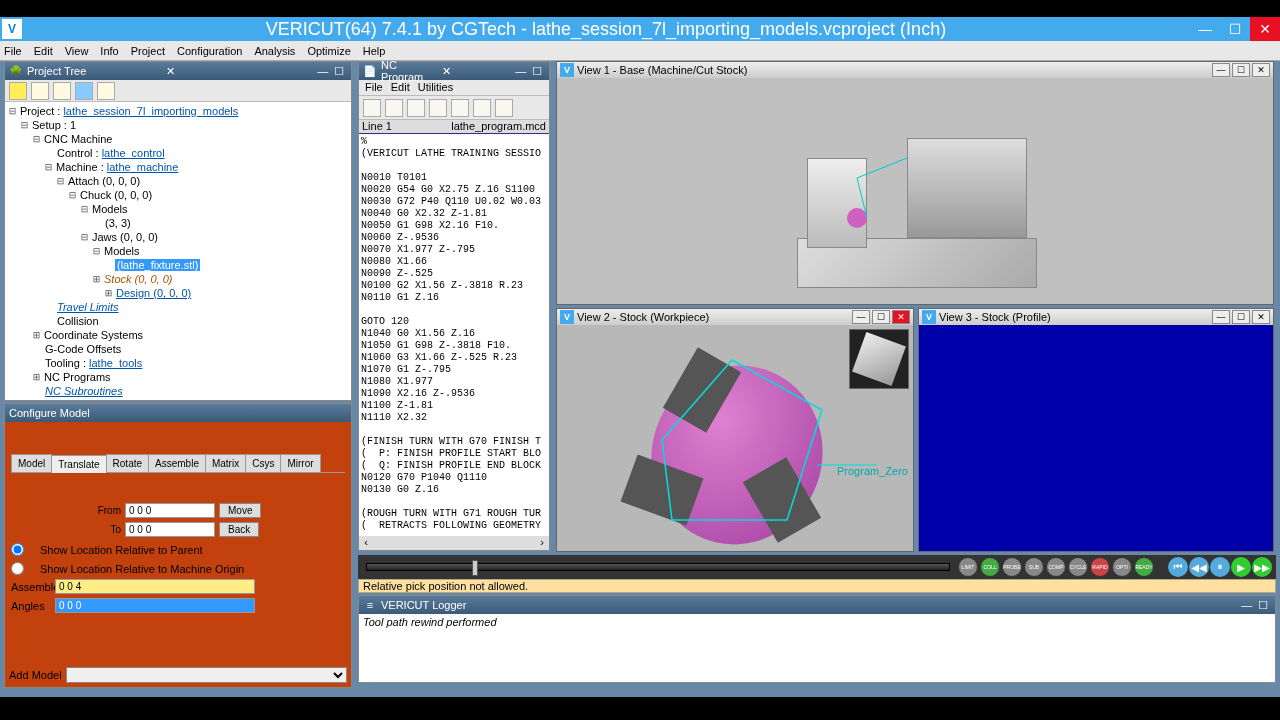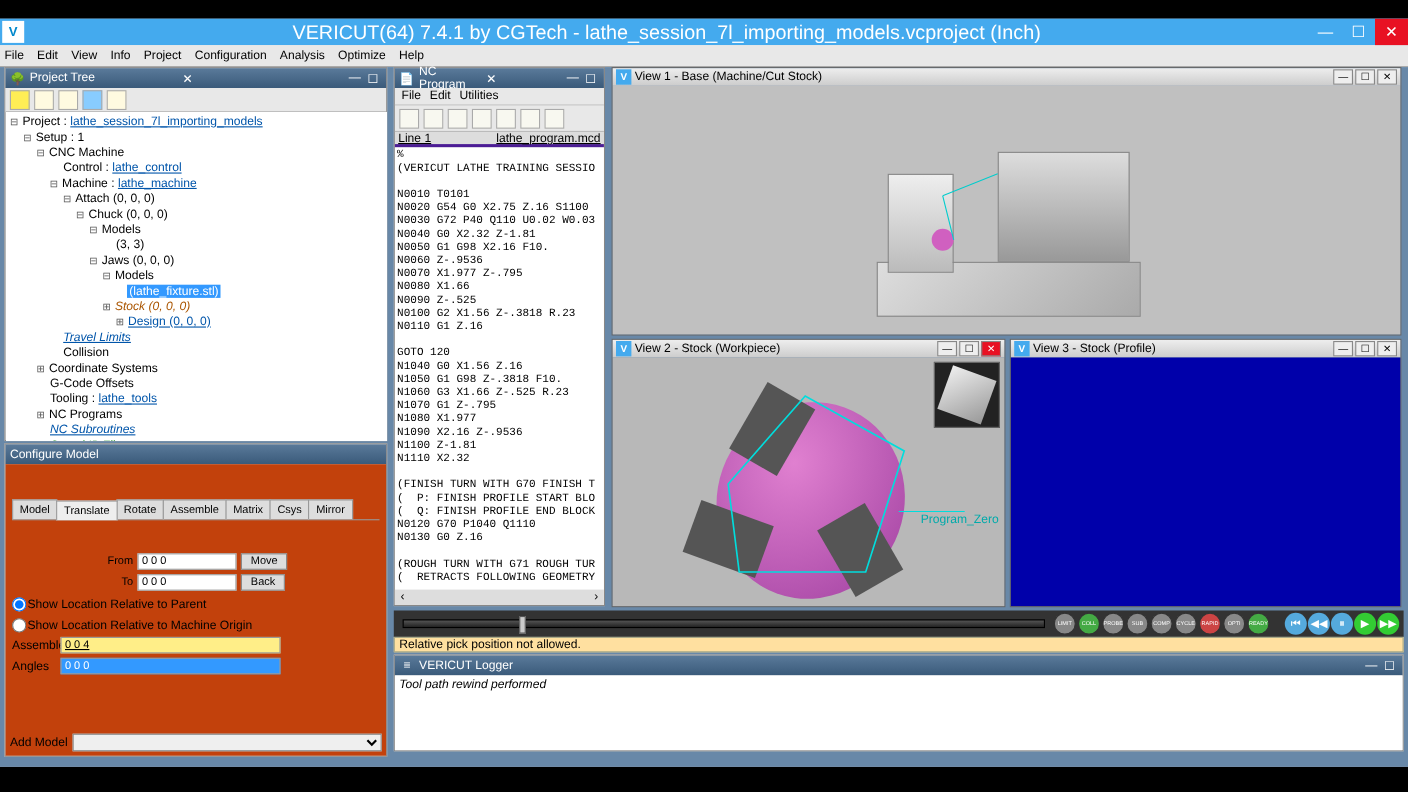--- a/index.html
+++ b/index.html
@@ -39,34 +39,34 @@
 #configure-model { top: 342px; left: 4px; width: 348px; height: 285px; }
 .cm-body { padding: 6px; background: #c2410c; height: calc(100% - 18px); }
 .cm-tabs { display: flex; margin-top: 26px; border-bottom: 1px solid #999; }
 .cm-tab { padding: 3px 6px; border: 1px solid #999; border-bottom: none; background: #ddd; margin-right: -1px; font-size: 10px; cursor: pointer; }
 .cm-tab.active { background: #eee; position: relative; top: 1px; }
 .cm-form { padding-top: 30px; }
 .cm-form-row { display: flex; align-items: center; margin-bottom: 4px; gap: 4px; }
 .cm-form-row label { width: 110px; text-align: right; font-size: 10px; }
 .cm-form-row input[type=text] { border: 1px solid #999; padding: 1px 3px; font-size: 10px; }
 .cm-form-row button { border: 1px solid #888; background: #ddd; padding: 1px 8px; font-size: 10px; }
-.cm-radio-row { display: flex; align-items: center; gap: 1px; margin-top: 6px; font-size: 10px; }
+.cm-radio-row { display: flex; align-items: center; gap: 16px; margin-top: 6px; font-size: 10px; }
 .cm-field-row { display: flex; align-items: center; gap: 4px; margin-top: 4px; font-size: 10px; }
 .cm-field-row input { border: 1px solid #999; padding: 1px 3px; width: 200px; font-size: 10px; }
-.hl-yellow { background: #ffee88; text-decoration: underline; }
+.hl-yellow { background: #ffee88; }
 .hl-sel { background: #3399ff; color: #fff; }
 .add-model-row { position: absolute; bottom: 4px; left: 4px; right: 4px; display: flex; align-items: center; gap: 4px; font-size: 10px; }
 .add-model-row select { flex: 1; border: 1px solid #888; height: 16px; }
 
 
 #nc-program { top: 0; left: 358px; width: 192px; height: 490px; }
 .nc-menubar { height: 16px; display: flex; gap: 8px; padding: 1px 6px; background: #e8e8e8; border-bottom: 1px solid #bbb; font-size: 10px; }
 .nc-toolbar { height: 24px; display: flex; gap: 4px; padding: 2px 4px; background: #e8e8e8; border-bottom: 1px solid #bbb; align-items: center; }
 .nc-toolbar .tb { width: 18px; height: 18px; border: 1px solid #aaa; background: #f8f8f0; }
-.nc-status { height: 14px; display: flex; background: #ddd; font-size: 9px; padding: 0 3px; justify-content: space-between; border-bottom: 3px solid #4c1d95; text-decoration: underline; }
+.nc-status { height: 14px; display: flex; background: #ddd; font-size: 9px; padding: 0 3px; justify-content: space-between; border-bottom: 1px solid #4c1d95; }
 .nc-code { font-family: "Courier New", monospace; font-size: 10px; line-height: 12px; padding: 2px; background: #fff; height: calc(100% - 72px); overflow: hidden; white-space: pre; position: relative; }
 .nc-scroll-h { position: absolute; bottom: 0; left: 0; right: 0; height: 14px; background: #ddd; display:flex; justify-content: space-between; }
 .nc-scroll-h span{ width:14px; text-align:center; }
 
 
 .view { position: absolute; border: 1px solid #666; }
 .view-header { height: 16px; background: linear-gradient(#eee,#ccc); display: flex; align-items: center; font-size: 10px; padding: 0 3px; }
 .view-header .vh-ic { width: 14px; height: 14px; background: #44aaee; color:#fff; display:inline-flex; align-items:center; justify-content:center; font-size:9px; font-weight:bold; margin-right: 3px; }
 .view-header .vh-title { flex: 1; }
 .view-header .vh-btn { width: 18px; height: 14px; border: 1px solid #888; background: #eee; margin-left: 2px; display:flex; align-items:center; justify-content:center; font-size:9px; }

